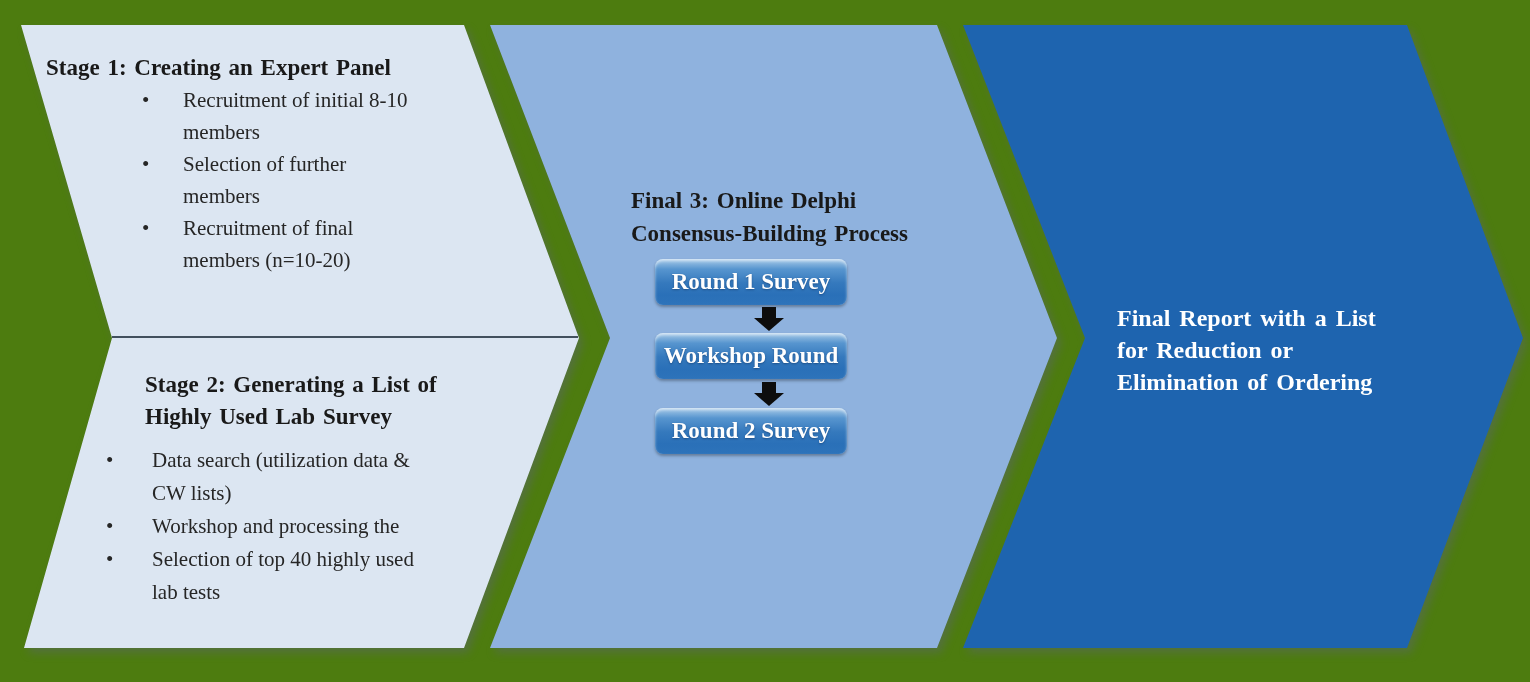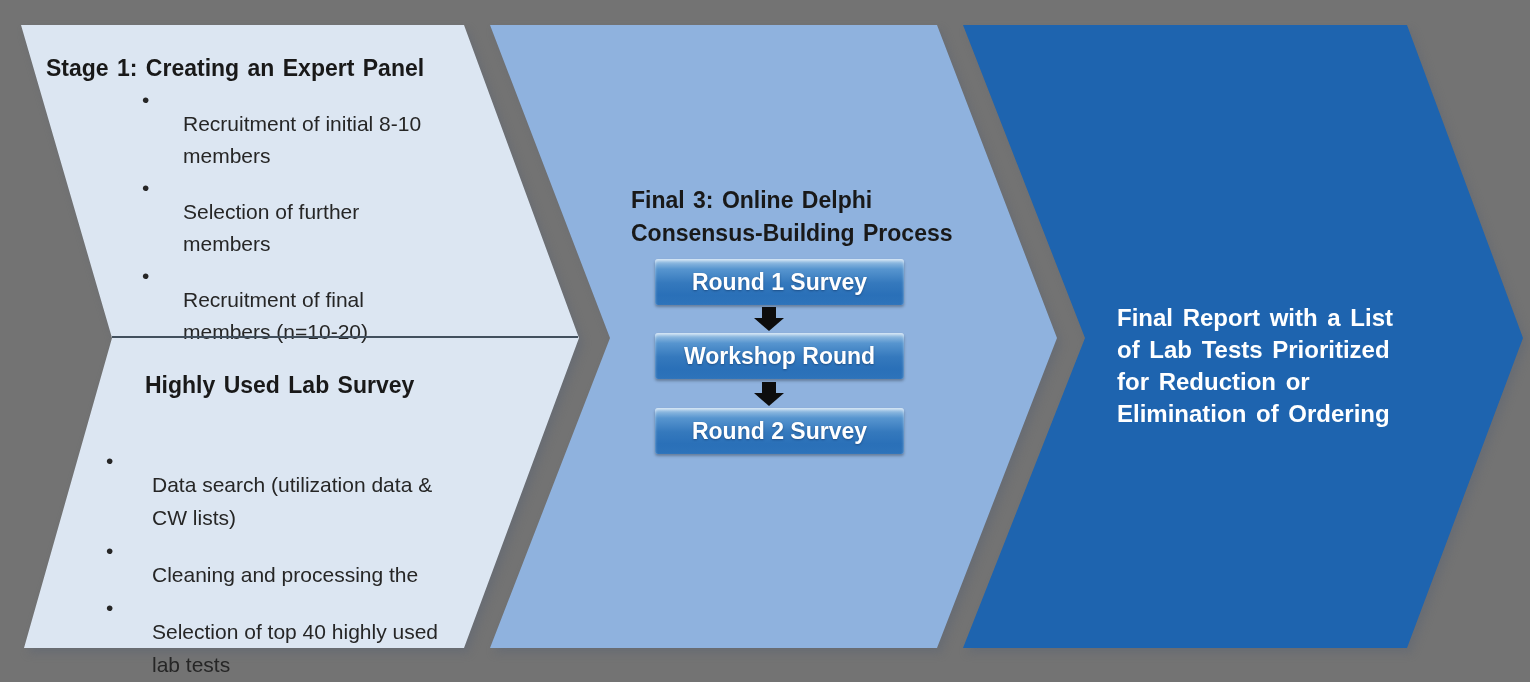--- a/index.html
+++ b/index.html
@@ -1,22 +1,22 @@
 <!DOCTYPE html>
 <html style="--stage12-fill: #dce6f2; --stage3-fill: #8fb2de; --final-fill: #1e64af; --button-top: #a9cbe9; --button-mid: #3579bd; --button-bottom: #2d73ba; --button-text: #ffffff; --arrow-color: #0d0d0d; --divider-color: #42505e; --title-color: #191919; --body-color: #262626; --final-text: #ffffff;"><head>
 <meta charset="utf-8">
 <style>
   html, body { margin: 0; padding: 0; background: #ffffff; }
   .canvas {
     position: relative;
     width: 1530px;
     height: 682px;
-    background: #737373;
+    background: #4d7c0f;
     overflow: hidden;
-    font-family: Liberation Sans, sans-serif;
+    font-family: Liberation Serif, serif;
   }
   .shadow-wrap { position: absolute; inset: 0; filter: drop-shadow(4px 5px 4px rgba(90,100,115,0.45)); }
   .chev { position: absolute; inset: 0; }
   .chev1 {
     background: var(--stage12-fill, #dce6f2);
     clip-path: polygon(21px 25px, 464px 25px, 579px 338px, 464px 648px, 24px 648px, 112px 338px);
   }
   .chev2 {
     background: var(--stage3-fill, #8fb2de);
     clip-path: polygon(490px 25px, 937px 25px, 1057px 338px, 937px 648px, 490px 648px, 610px 338px);
@@ -41,33 +41,33 @@
     position: absolute;
     font-size: 21px;
     color: var(--body-color, #262626);
     line-height: 32px;
   }
   .s1-bullets { left: 142px; top: 84px; }
   .s2-bullets { left: 106px; top: 444px; line-height: 33px; }
   .bullet { display: flex; }
   .bullet .dot { flex: 0 0 41px; width: 41px; font-size: 21px; }
   .s2-bullets .bullet .dot { flex: 0 0 46px; width: 46px; }
-  .bullet .lines { white-space: nowrap; margin-top: 24px; }
+  .bullet .lines { white-space: nowrap; }
   .divider {
     position: absolute;
     left: 112px; top: 336px;
     width: 466px; height: 2px;
     background: var(--divider-color, #42505e);
   }
   .btn {
     position: absolute;
     left: 655px;
-    width: 249px;
+    width: 192px;
     height: 46px;
-    border-radius: 3px;
+    border-radius: 8px;
     display: flex;
     align-items: center;
     justify-content: center;
     font-size: 23px;
     font-weight: 600;
     color: var(--button-text, #ffffff);
     background: linear-gradient(180deg,
       var(--button-top, #a9cbe9) 0%,
       #5795cf 22%,
       var(--button-mid, #3579bd) 52%,
@@ -143,34 +143,35 @@
       <span class="lines">
         <div>Recruitment of final</div>
         <div>members (n=10-20)</div>
       </span>
     </div>
   </div>
 
   <div class="divider"></div>
 
   <div class="title s2-title">
+    <div>Stage 2: Generating a List of</div>
     <div>Highly Used Lab Survey</div>
   </div>
   <div class="bullets s2-bullets">
     <div class="bullet">
       <span class="dot">•</span>
       <span class="lines">
         <div>Data search (utilization data &amp;</div>
         <div>CW lists)</div>
       </span>
     </div>
     <div class="bullet">
       <span class="dot">•</span>
       <span class="lines">
-        <div>Cleaning and processing the</div>
+        <div>Workshop and processing the</div>
       </span>
     </div>
     <div class="bullet">
       <span class="dot">•</span>
       <span class="lines">
         <div>Selection of top 40 highly used</div>
         <div>lab tests</div>
       </span>
     </div>
   </div>
@@ -187,18 +188,17 @@
   </div>
   <div class="btn btn2">Workshop Round</div>
   <div class="down-arrow arrow2">
     <div class="stem"></div>
     <div class="head"></div>
   </div>
   <div class="btn btn3">Round 2 Survey</div>
 
   <div class="final-text">
     <div>Final Report with a List</div>
-    <div>of Lab Tests Prioritized</div>
     <div>for Reduction or</div>
     <div>Elimination of Ordering</div>
   </div>
 
 </div>
 
 </body></html>

